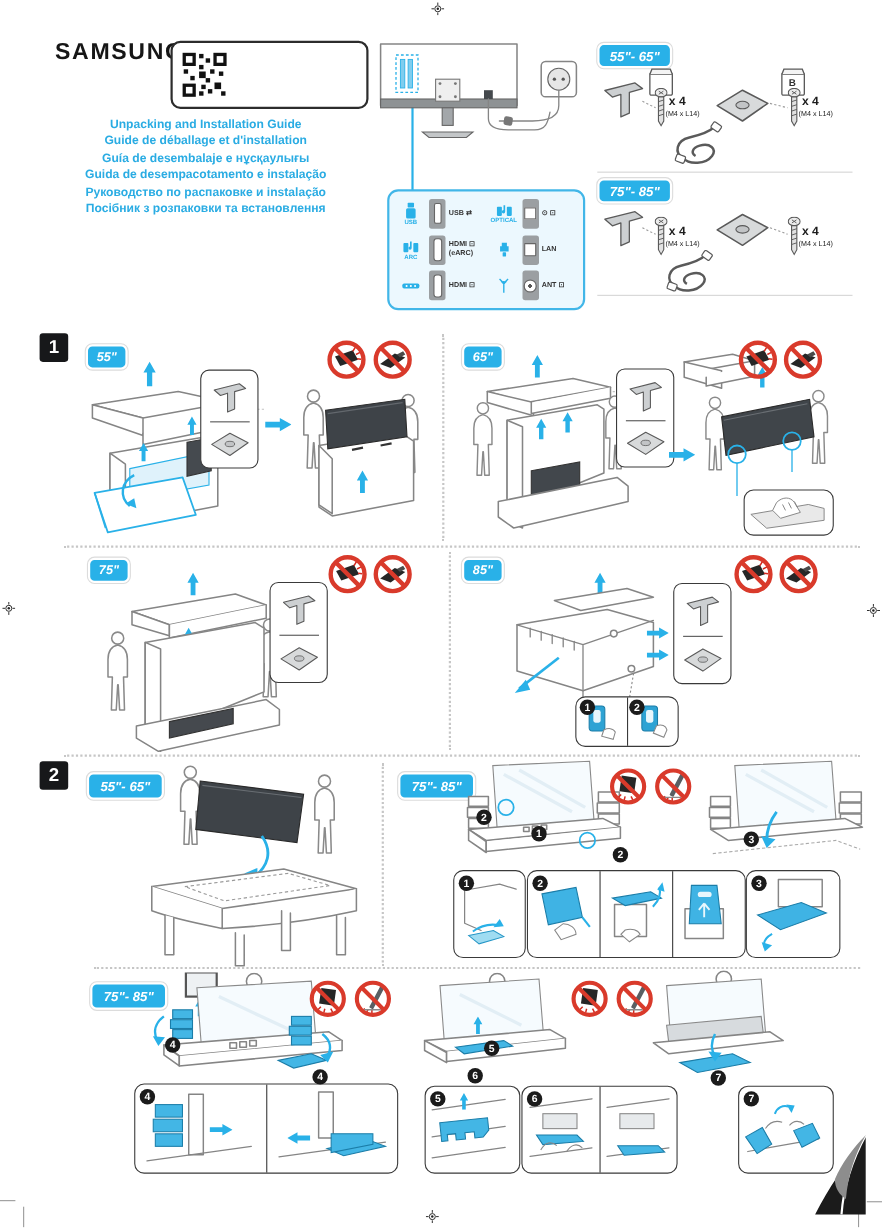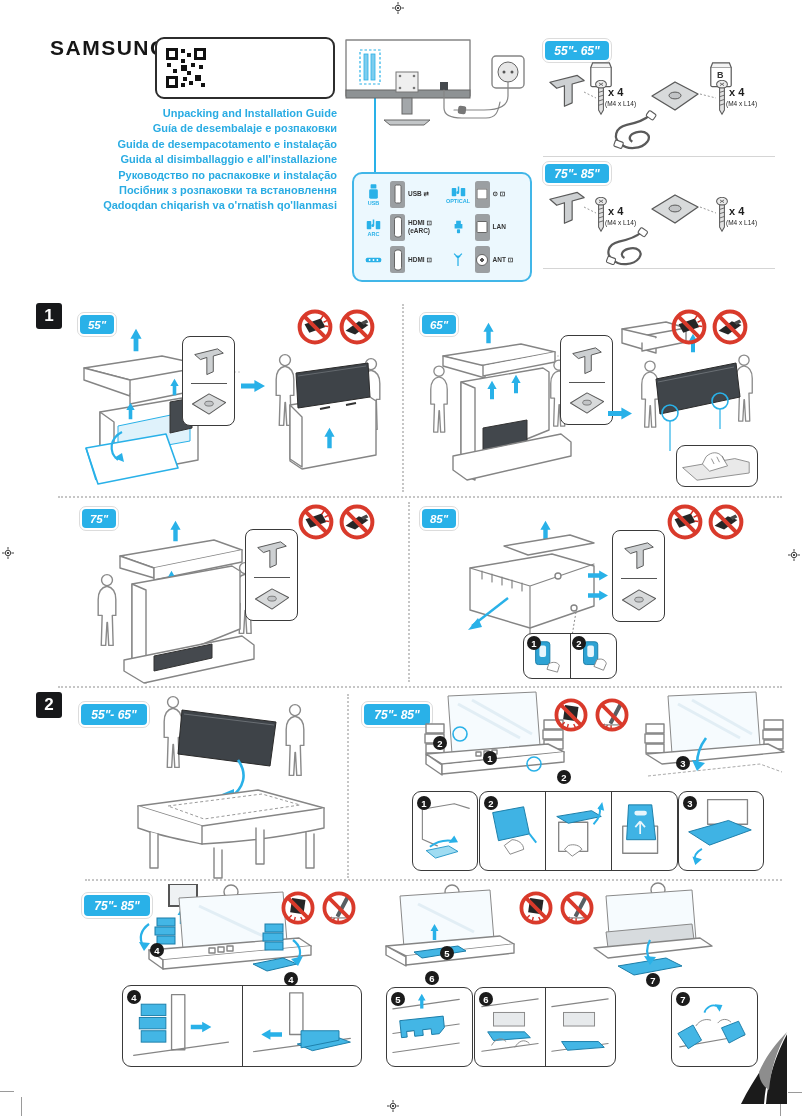--- a/index.html
+++ b/index.html
@@ -7,21 +7,21 @@
         font-family:"Liberation Sans",sans-serif;color:#1d1d1d;}
   .abs{position:absolute;}
   
   .brand{font-size:21px;font-weight:800;letter-spacing:1.5px;color:#161616;}
   .label-box{border:2px solid #2c2c2c;border-radius:9px;display:flex;align-items:center;
              gap:8px;padding:5px 8px;background:#fff;}
   .barcode-wrap{display:flex;flex-direction:column;align-items:center;}
   .barcode{width:104px;height:26px;background:repeating-linear-gradient(90deg,
       #111 0 1.5px,#fff 1.5px 3px,#111 3px 5.5px,#fff 5.5px 7px,#111 7px 8px,#fff 8px 11px);}
   .part-number{font-size:9px;color:#222;margin-top:2px;letter-spacing:.3px;}
-  .titles{width:300px;text-align:right;}
+  .titles{width:300px;text-align:center;}
   .title-line{display:block;font-size:11px;font-weight:bold;color:#2aace3;line-height:15.4px;white-space:nowrap;}
   .size-badge{background:#29b1e8;color:#fff;font-weight:bold;font-style:italic;
       display:flex;align-items:center;justify-content:center;border:2px solid #fff;
       outline:1px solid #dcdcdc;border-radius:6px;font-size:12px;white-space:nowrap;}
   .size-badge.small{font-size:11.5px;}
   .num-badge{background:#17181a;color:#fff;font-weight:bold;font-size:17px;
       display:flex;align-items:center;justify-content:center;border-radius:3px;}
   .marker{position:absolute;width:14px;height:14px;border-radius:50%;background:#1b1b1b;
       color:#fff;font-size:9.5px;font-weight:bold;display:flex;align-items:center;
       justify-content:center;z-index:5;}
@@ -182,26 +182,25 @@
           <rect x="18" y="30" width="4" height="4"></rect>
           <rect x="24" y="34" width="4" height="4"></rect>
       <rect x="36" y="36" width="4" height="4"></rect>
           <rect x="16" y="36" width="4" height="4"></rect>
     </g>
   </svg>
 </div>
 
 <div class="abs titles" style="left:37px;top:106px">
   <span class="title-line">Unpacking and Installation Guide</span>
-  <span class="title-line">Guía de desembalaje e розпаковки</span>
+  <span class="title-line">Guide de déballage et d'installation</span>
+  <span class="title-line">Guía de desembalaje e нұсқаулығы</span>
   <span class="title-line">Guida de desempacotamento e instalação</span>
-  <span class="title-line">Guida al disimballaggio e all'installazione</span>
   <span class="title-line">Руководство по распаковке и instalação</span>
   <span class="title-line">Посібник з розпаковки та встановлення</span>
-  <span class="title-line">Qadoqdan chiqarish va o'rnatish qo'llanmasi</span>
 </div>
 
 <div class="cyan-line" style="left:374px;top:96px;height:78px"></div>
 <svg class="illus" style="left:340px;top:28px" width="200" height="120" viewBox="0 0 200 120">
   <rect x="6" y="12" width="124" height="56" class="fw"></rect>
   <rect x="6" y="62" width="124" height="8" fill="#8e9294" stroke="#666"></rect>
   <rect x="20" y="22" width="20" height="34" fill="none" stroke="#29b1e8" stroke-width="1.2" stroke-dasharray="2.5 2"></rect>
   <rect x="24" y="26" width="4" height="26" fill="#7fcdee" stroke="#29b1e8" stroke-width=".8"></rect>
   <rect x="31" y="26" width="4" height="26" fill="#7fcdee" stroke="#29b1e8" stroke-width=".8"></rect>
   <rect x="56" y="44" width="22" height="20" fill="#efefef" stroke="#777"></rect>

